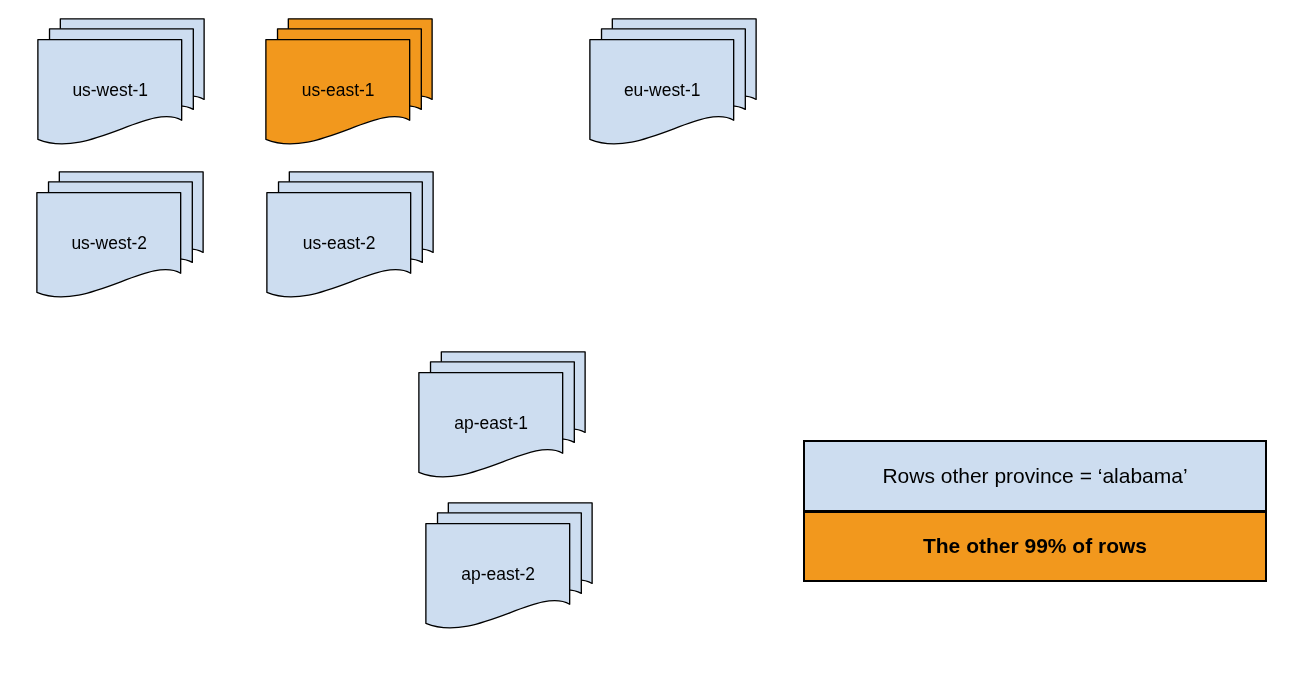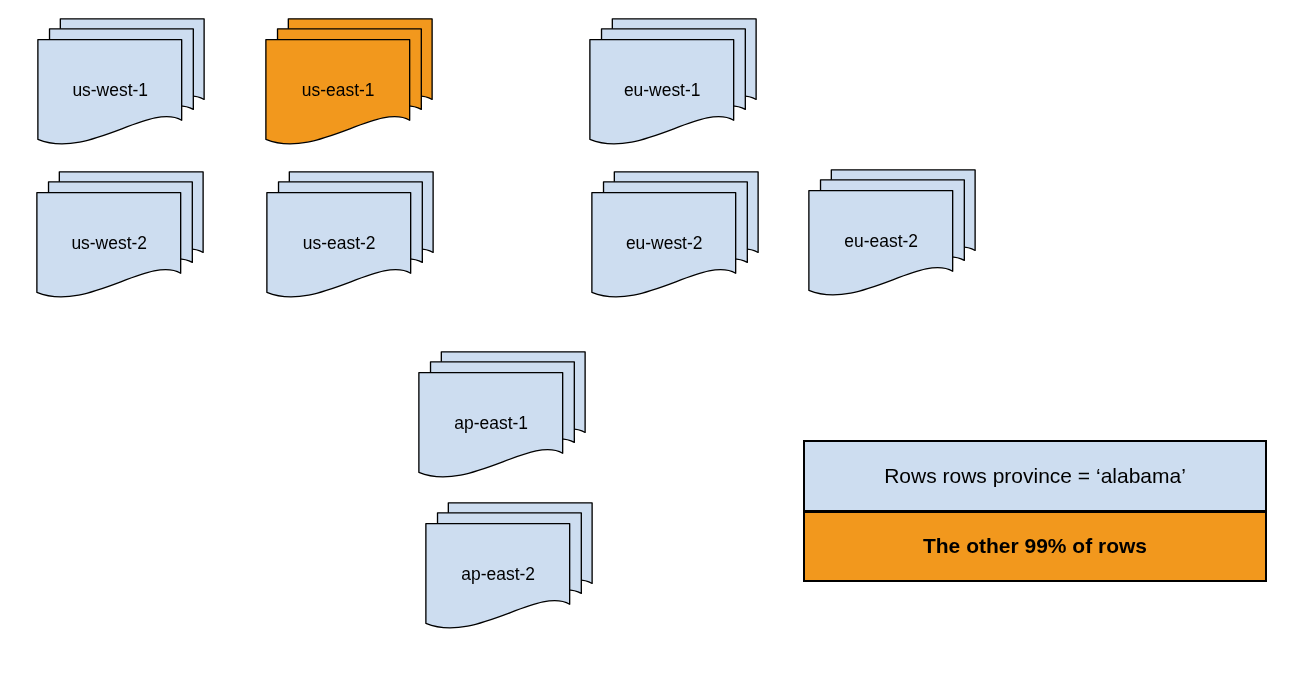--- a/index.html
+++ b/index.html
@@ -82,37 +82,21 @@
 
   <div class="stack" style="left:249px;top:171px">
     <svg viewBox="0 0 202 154">
       <path class="doc" transform="translate(28,1)" d="M0,0 H173 V97 C135,75 60,145 0,120 Z"></path>
       <path class="doc" transform="translate(15,13)" d="M0,0 H173 V97 C135,75 60,145 0,120 Z"></path>
       <path class="doc" transform="translate(1,26)" d="M0,0 H173 V97 C135,75 60,145 0,120 Z"></path>
       <text class="doc-label" x="88" y="94" text-anchor="middle">us-east-2</text>
     </svg>
   </div>
 
-  <div class="stack" style="left:574px;top:171px">
-    <svg viewBox="0 0 202 154">
-      <path class="doc" transform="translate(28,1)" d="M0,0 H173 V97 C135,75 60,145 0,120 Z"></path>
-      <path class="doc" transform="translate(15,13)" d="M0,0 H173 V97 C135,75 60,145 0,120 Z"></path>
-      <path class="doc" transform="translate(1,26)" d="M0,0 H173 V97 C135,75 60,145 0,120 Z"></path>
-      <text class="doc-label" x="88" y="94" text-anchor="middle">eu-west-2</text>
-    </svg>
-  </div>
 
-  <div class="stack" style="left:791px;top:169px">
-    <svg viewBox="0 0 202 154">
-      <path class="doc" transform="translate(28,1)" d="M0,0 H173 V97 C135,75 60,145 0,120 Z"></path>
-      <path class="doc" transform="translate(15,13)" d="M0,0 H173 V97 C135,75 60,145 0,120 Z"></path>
-      <path class="doc" transform="translate(1,26)" d="M0,0 H173 V97 C135,75 60,145 0,120 Z"></path>
-      <text class="doc-label" x="88" y="94" text-anchor="middle">eu-east-2</text>
-    </svg>
-  </div>
 
   <div class="stack" style="left:401px;top:351px">
     <svg viewBox="0 0 202 154">
       <path class="doc" transform="translate(28,1)" d="M0,0 H173 V97 C135,75 60,145 0,120 Z"></path>
       <path class="doc" transform="translate(15,13)" d="M0,0 H173 V97 C135,75 60,145 0,120 Z"></path>
       <path class="doc" transform="translate(1,26)" d="M0,0 H173 V97 C135,75 60,145 0,120 Z"></path>
       <text class="doc-label" x="88" y="94" text-anchor="middle">ap-east-1</text>
     </svg>
   </div>
 
@@ -120,20 +104,20 @@
     <svg viewBox="0 0 202 154">
       <path class="doc" transform="translate(28,1)" d="M0,0 H173 V97 C135,75 60,145 0,120 Z"></path>
       <path class="doc" transform="translate(15,13)" d="M0,0 H173 V97 C135,75 60,145 0,120 Z"></path>
       <path class="doc" transform="translate(1,26)" d="M0,0 H173 V97 C135,75 60,145 0,120 Z"></path>
       <text class="doc-label" x="88" y="94" text-anchor="middle">ap-east-2</text>
     </svg>
   </div>
 
   <div class="legend">
     <div class="legend-row" style="background: rgb(205, 221, 240);">
-      <span>Rows rows province = ‘alabama’</span>
+      <span>Rows other province = ‘alabama’</span>
     </div>
     <div class="legend-row" style="background: rgb(242, 152, 29);">
       <span>The other 99% of rows</span>
     </div>
   </div>
 
 </div>
 
 </body></html>

